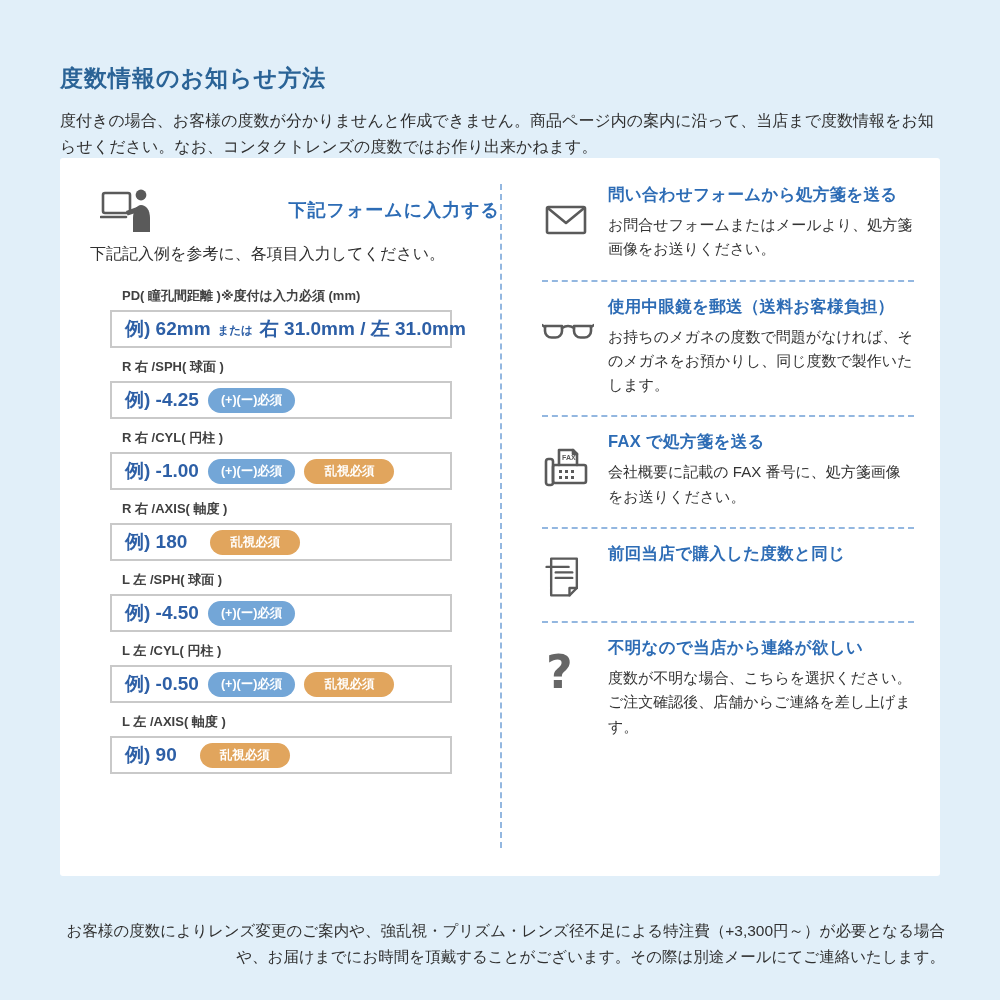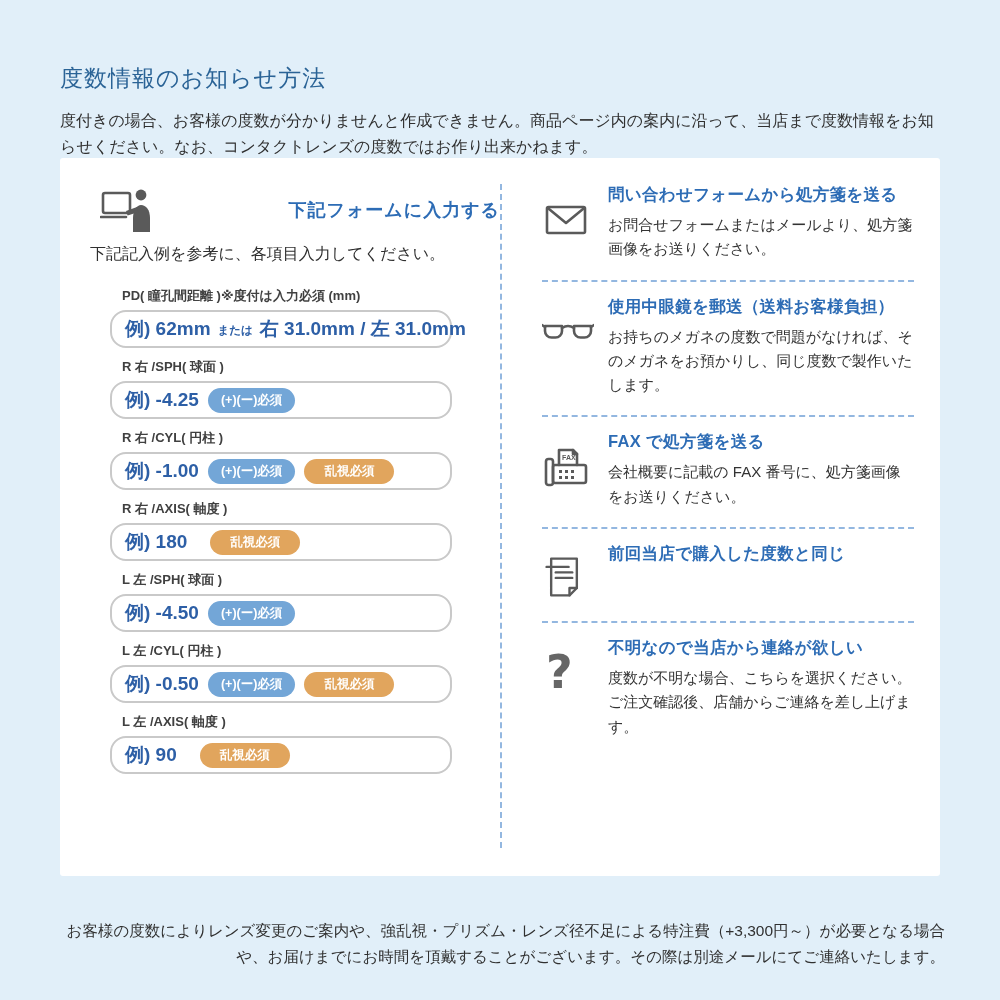--- a/index.html
+++ b/index.html
@@ -7,21 +7,21 @@
     width: 1000px; height: 1000px;
     background: #e1eff9;
     font-family: "Liberation Sans", "DejaVu Sans", sans-serif;
     color: #333;
     overflow: hidden;
   }
   .page { position: relative; width: 1000px; height: 1000px; }
 
   .page-title {
     position: absolute; left: 60px; top: 48px;
-    font-size: 23px; font-weight: normal; color: #2a6396;
+    font-size: 23px; font-weight: bold; color: #2a6396;
     letter-spacing: 1px;
   }
   .intro {
     position: absolute; left: 60px; top: 92px; width: 880px;
     font-size: 16px; line-height: 1.65; color: #303030;
   }
 
   .card {
     position: absolute; left: 60px; top: 158px;
     width: 880px; height: 718px;
@@ -38,21 +38,21 @@
   .form-header { display: flex; align-items: center; margin-left: 12px; justify-content: space-between; }
   .form-header-icon { width: 58px; height: 44px; flex: none; }
   .form-heading { font-size: 18px; font-weight: bold; color: #2d6cb5; margin-left: 16px; letter-spacing: 1px; }
   .form-instruction { font-size: 16px; color: #2f2f2f; margin: 12px 0 0 2px; }
 
   .form-fields { margin: 22px 0 0 22px; width: 342px; }
   .field { margin-bottom: 10px; }
   .field-label { font-size: 13px; font-weight: bold; color: #404040; margin: 0 0 5px 12px; }
   .field-box {
     height: 38px; background: #fff;
-    border: 2px solid #c9c9c9; border-radius: 16px;
+    border: 2px solid #c9c9c9; border-radius: 0;
     display: flex; align-items: center;
     padding: 0 8px 0 13px; gap: 9px; box-sizing: border-box;
   }
   .ex-val { color: #2d5fa6; font-weight: bold; font-size: 19px; white-space: nowrap; }
   .ex-small { color: #2d5fa6; font-weight: bold; font-size: 11.5px; margin: 3px -2px 0; white-space: nowrap; }
   .pill {
     border-radius: 999px; color: #fff; font-weight: bold;
     font-size: 12.5px; padding: 4px 13px; white-space: nowrap; flex: none;
   }
   .pill-blue { background: #73a6d7; }

